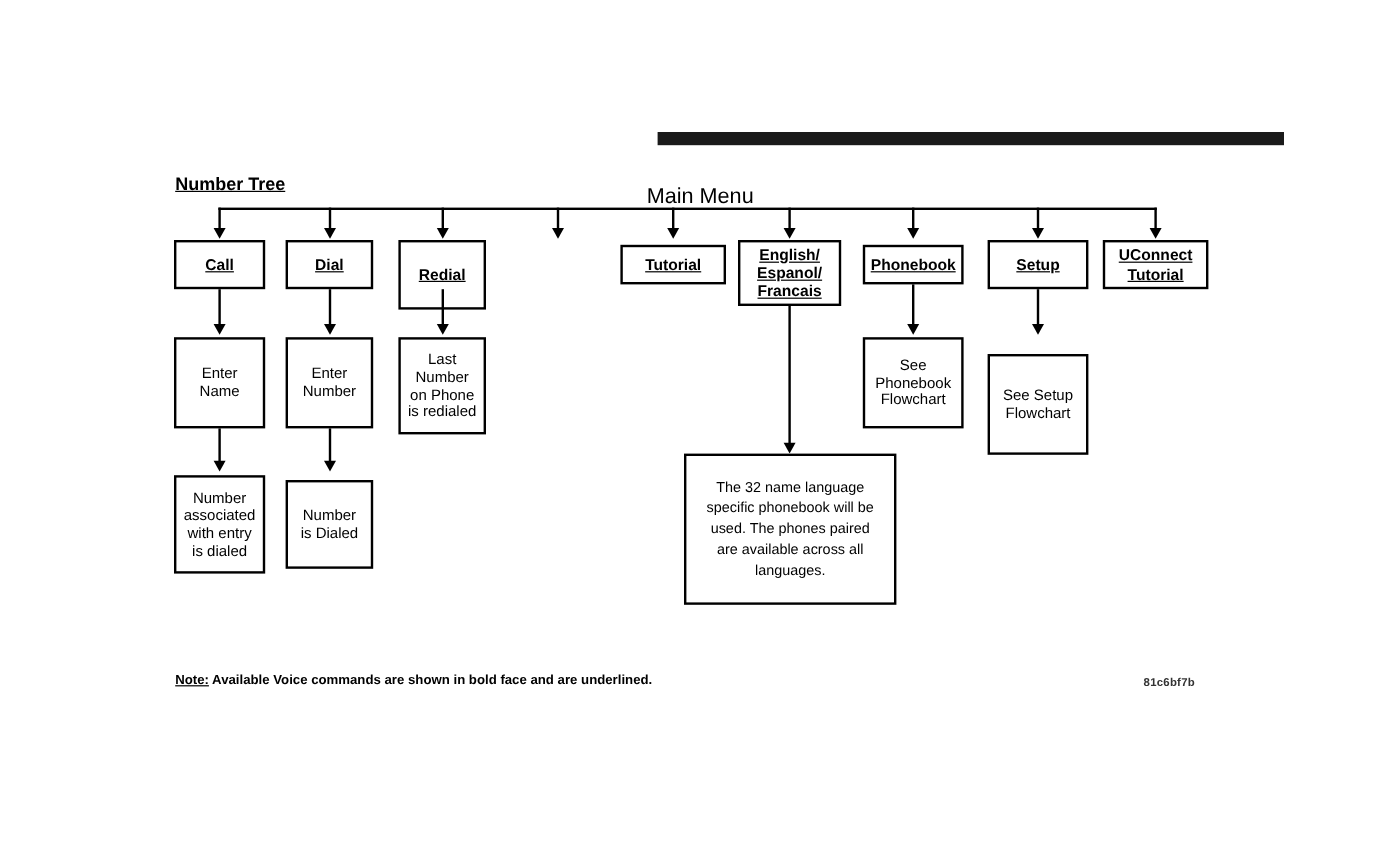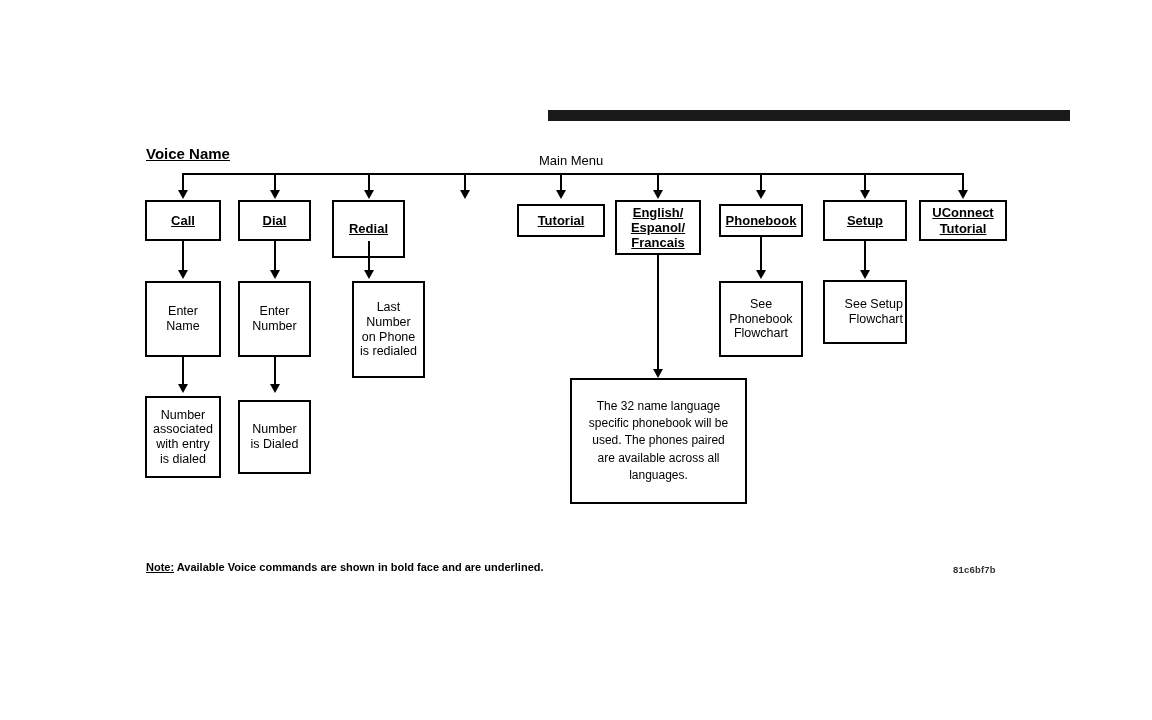--- a/index.html
+++ b/index.html
@@ -41,21 +41,21 @@
     font-size: 15px;
     font-weight: bold;
     text-decoration: underline;
     letter-spacing: 0px;
     white-space: nowrap;
   }
   .main-menu-label {
     position: absolute;
     left: 539px;
     top: 153px;
-    font-size: 13px;
+    font-size: 18px;
     font-weight: normal;
     white-space: nowrap;
   }
 
   
   .hline {
     position: absolute;
     background: #000000;
     height: 2px;
   }
@@ -134,21 +134,21 @@
     white-space: nowrap;
   }
 </style>
 </head>
 <body>
 
 <div id="page">
 
   <div class="top-rule"></div>
 
-  <div class="voice-tree-title">Voice Name</div>
+  <div class="voice-tree-title">Number Tree</div>
   <div class="main-menu-label">Main Menu</div>
 
   <div class="hline" style="left:182px; top:173px; width:782px;"></div>
 
   <div class="vline" style="left:182px; top:173px; height:19px;"></div>
   <div class="arrowhead" style="left:178px; top:190px;"></div>
 
   <div class="vline" style="left:274px; top:173px; height:19px;"></div>
   <div class="arrowhead" style="left:270px; top:190px;"></div>
 
@@ -230,34 +230,34 @@
   <div class="node plain" style="left:145px; top:281px; width:76px; height:76px;">
     <span class="label">Enter
 Name</span>
   </div>
 
   <div class="node plain" style="left:238px; top:281px; width:73px; height:76px;">
     <span class="label">Enter
 Number</span>
   </div>
 
-  <div class="node plain" style="left:332px; top:281px; width:73px; height:97px;margin-left:20px;">
+  <div class="node plain" style="left:332px; top:281px; width:73px; height:81px;">
     <span class="label">Last
 Number
 on Phone
 is redialed</span>
   </div>
 
   <div class="node plain" style="left:719px; top:281px; width:84px; height:76px;">
     <span class="label">See
 Phonebook
 Flowchart</span>
   </div>
 
-  <div class="node plain" style="left:823px; top:280px; width:84px; height:64px;text-align:right;">
+  <div class="node plain" style="left:823px; top:295px; width:84px; height:84px;">
     <span class="label">See Setup
 Flowchart</span>
   </div>
 
   <div class="vline" style="left:182px; top:357px; height:29px;"></div>
   <div class="arrowhead" style="left:178px; top:384px;"></div>
 
   <div class="vline" style="left:274px; top:357px; height:29px;"></div>
   <div class="arrowhead" style="left:270px; top:384px;"></div>
 

